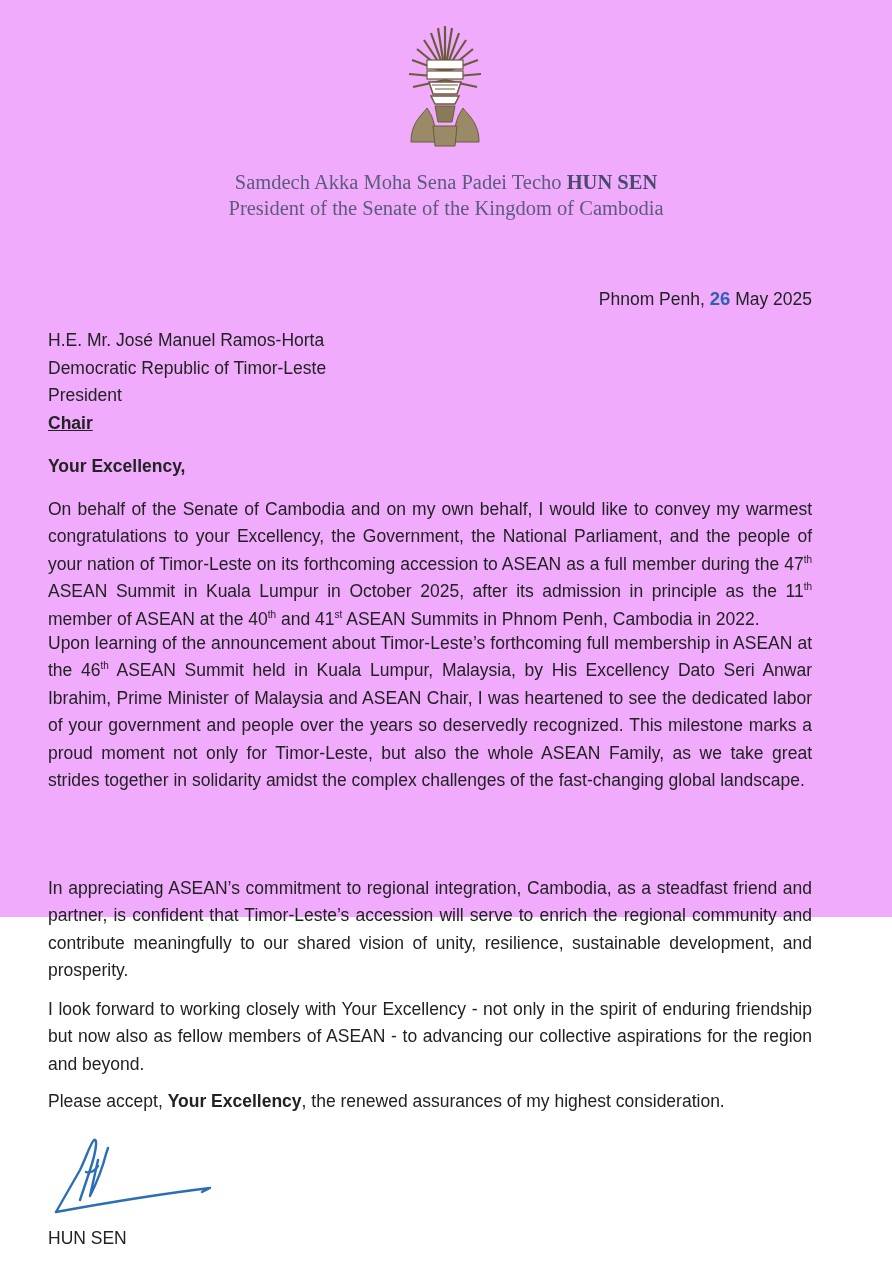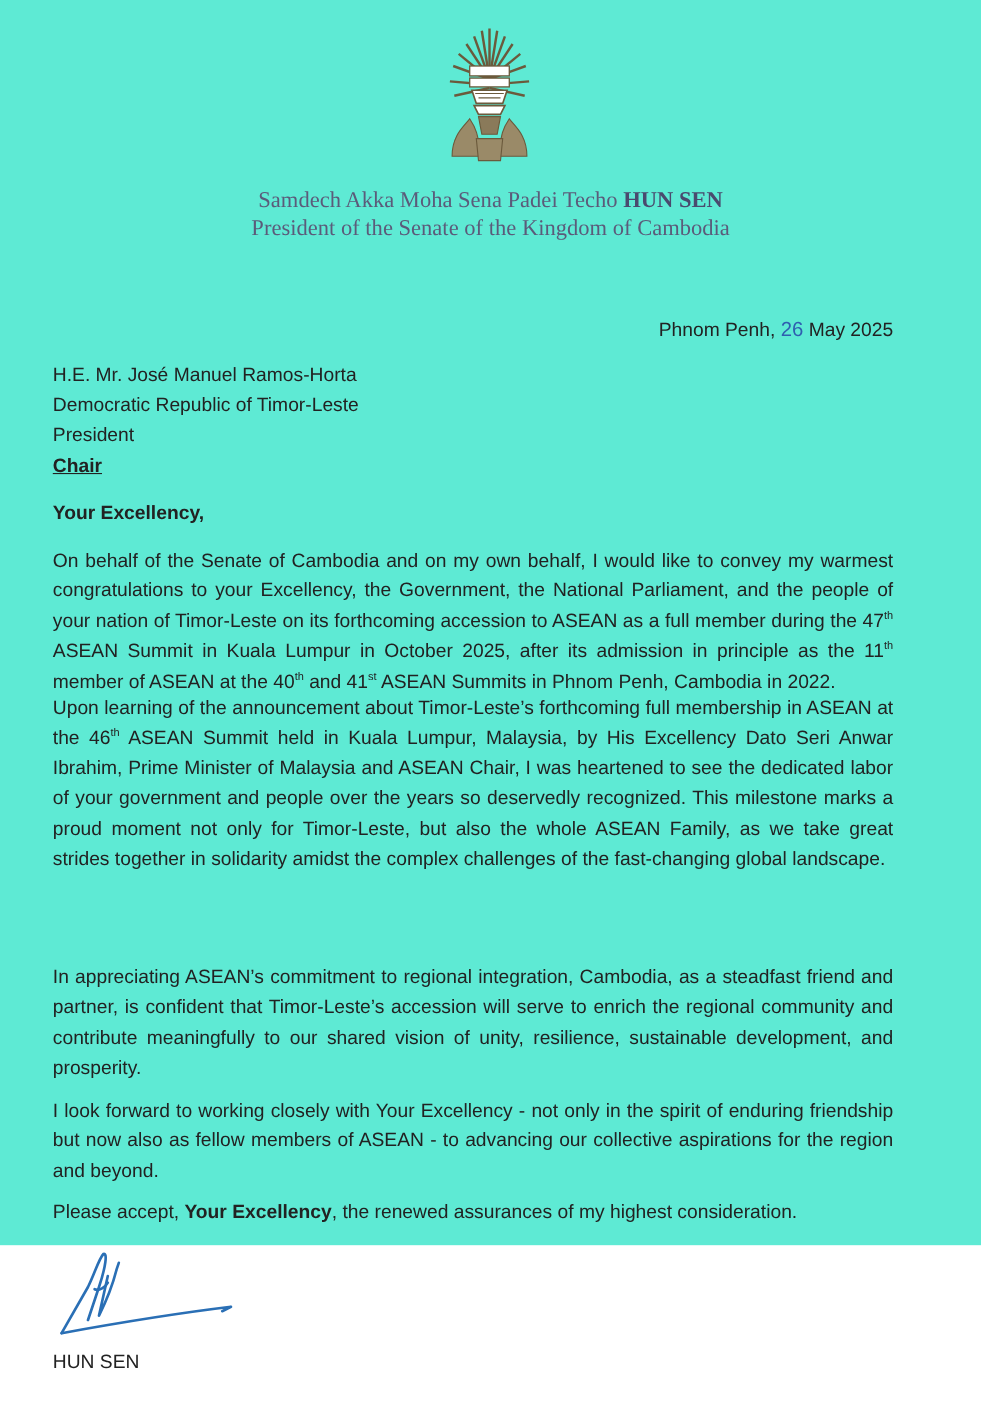--- a/index.html
+++ b/index.html
@@ -1,30 +1,30 @@
 <!DOCTYPE html>
 <html><head>
 <meta charset="utf-8">
 <style>
   html, body { margin:0; padding:0; background:#ffffff; }
   body { width:892px; height:1280px; position:relative; overflow:hidden; }
-  .page { position:absolute; left:0; top:0; width:892px; height:1132px; background:#5eead4; }
+  .page { position:absolute; left:0; top:0; width:892px; height:917px; background:#f0abfc; }
 
   .emblem { position:absolute; left:405px; top:22px; width:80px; height:130px; }
 
   .hdr { position:absolute; left:0; width:892px; text-align:center;
          font-family:"Liberation Serif", "DejaVu Serif", serif; color:#5b5b7a; font-size:20.5px; }
   .hdr1 { top:171px; }
   .hdr2 { top:197px; }
   .hdr b { color:#4a4a6e; }
 
   .txt { font-family:"Liberation Sans", "DejaVu Sans", sans-serif; color:#222222; }
 
   .date { position:absolute; right:80px; top:288px; font-size:17.5px; }
-  .date .day { color:#2f5fb0; font-weight:normal; font-size:18.5px; }
+  .date .day { color:#2f5fb0; font-weight:bold; font-size:18.5px; }
 
   .addr { position:absolute; left:48px; top:327px; font-size:17.5px; line-height:27.5px; }
   .addr .name { font-weight:normal; }
   .addr .city { font-weight:bold; text-decoration:underline; }
 
   .salute { position:absolute; left:48px; top:456px; font-size:17.5px; font-weight:bold; }
 
   .body { position:absolute; left:48px; width:764px; font-size:17.5px; line-height:27.4px;
           text-align:justify; }
   .p1 { top:496px; }

